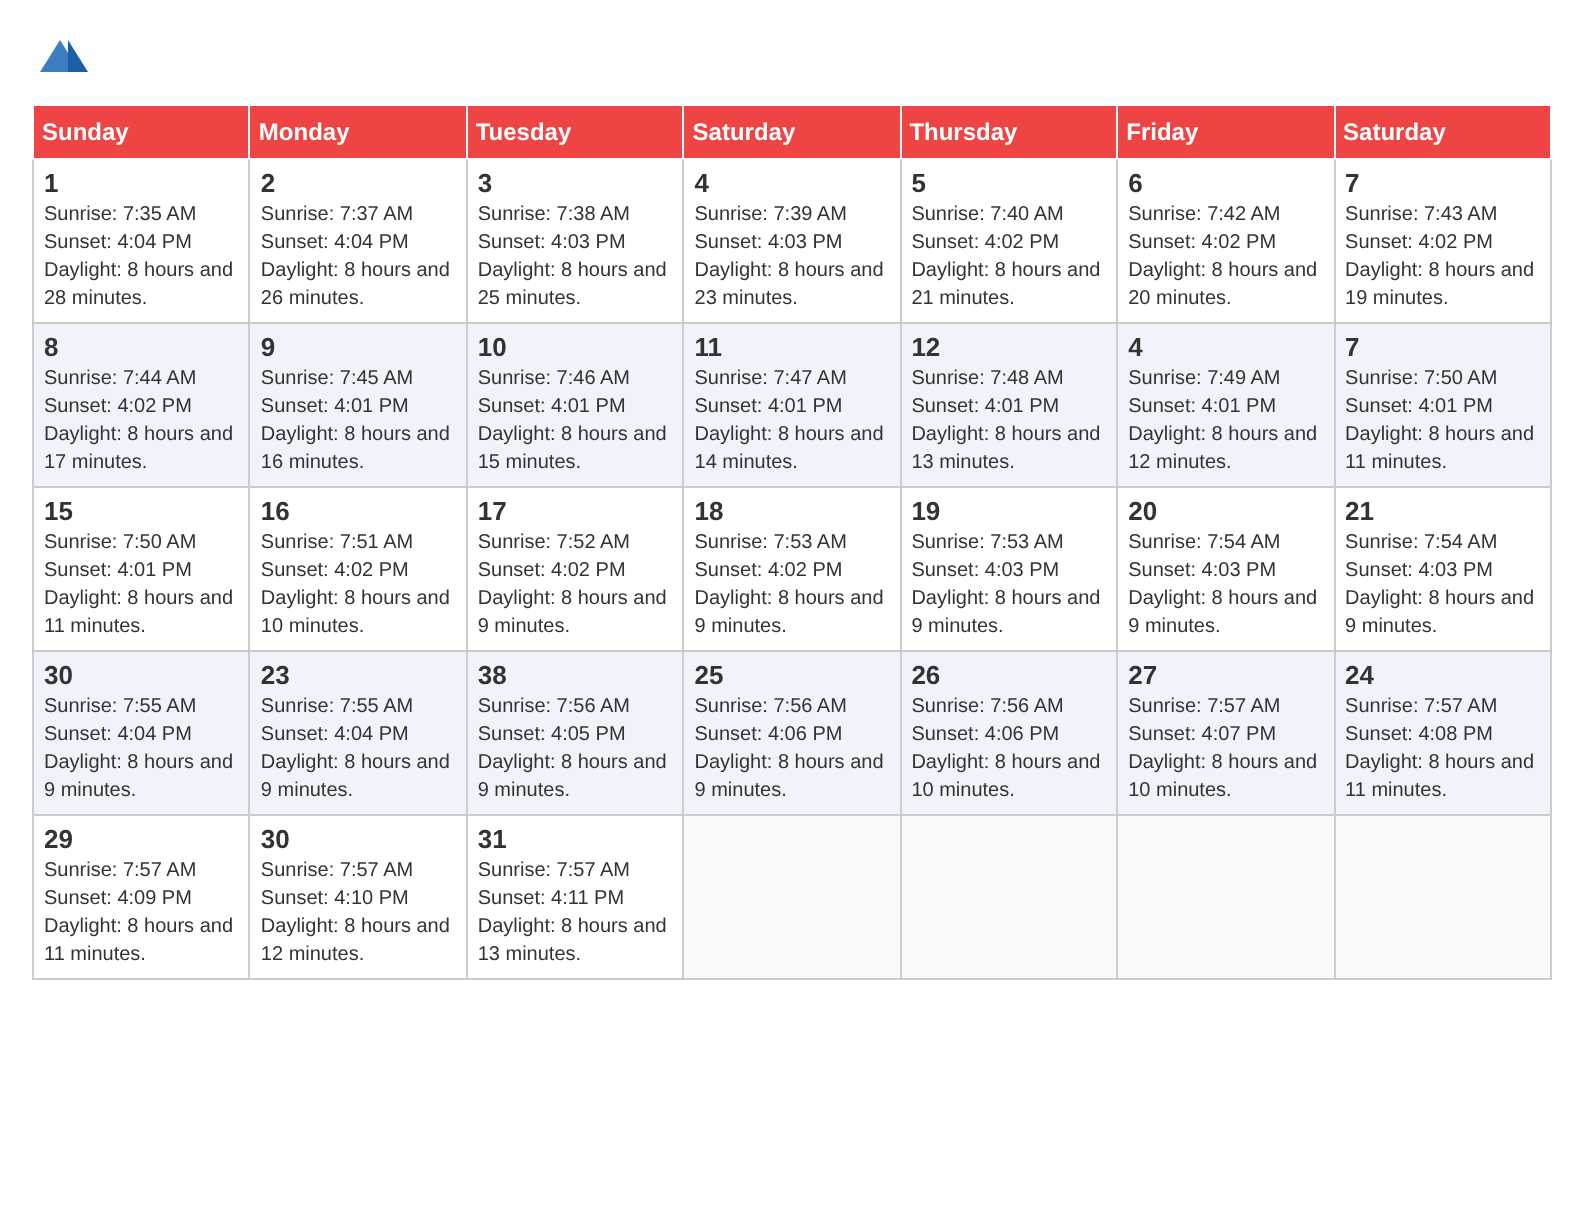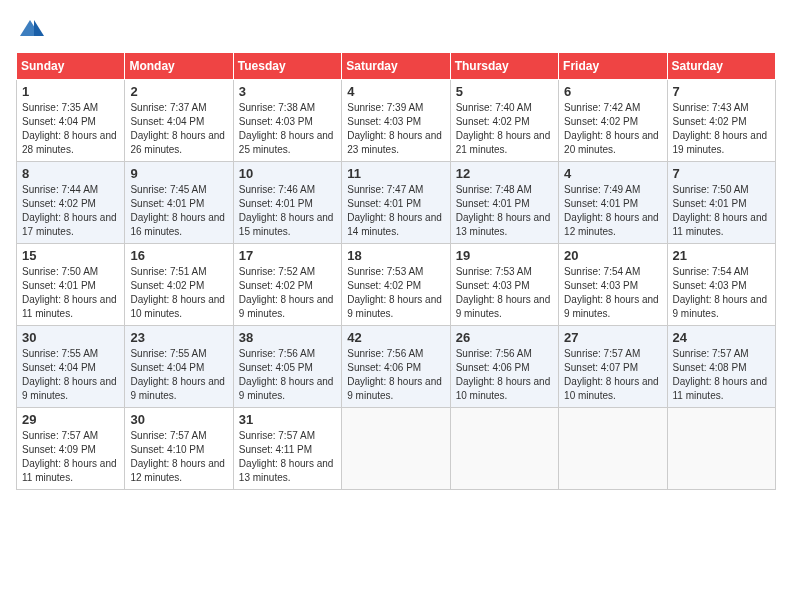--- a/index.html
+++ b/index.html
@@ -315,21 +315,21 @@
       </td>
         <td>
         <span class="day-num">38</span>
         <div class="day-info">
           Sunrise: 7:56 AM<br>
           Sunset: 4:05 PM<br>
           Daylight: 8 hours and 9 minutes.
         </div>
       </td>
         <td>
-        <span class="day-num">42</span>
+        <span class="day-num">25</span>
         <div class="day-info">
           Sunrise: 7:56 AM<br>
           Sunset: 4:06 PM<br>
           Daylight: 8 hours and 9 minutes.
         </div>
       </td>
         <td>
         <span class="day-num">26</span>
         <div class="day-info">
           Sunrise: 7:56 AM<br>

